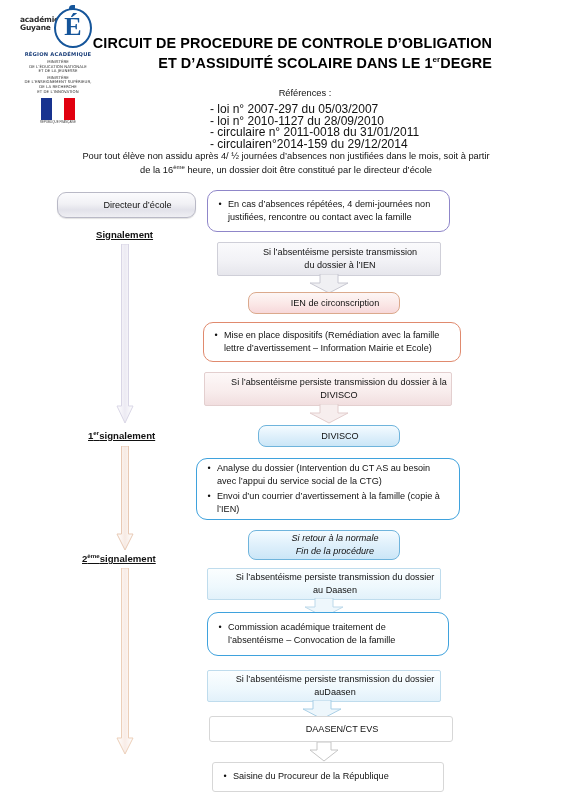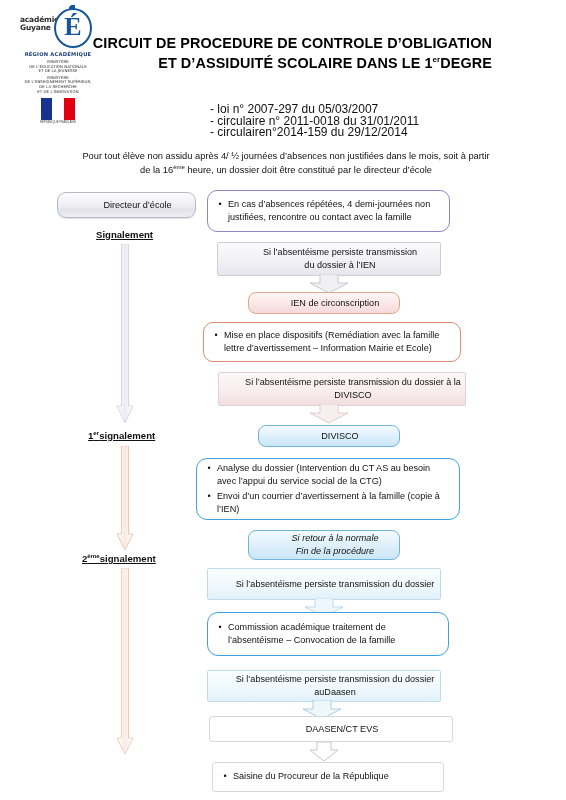--- a/index.html
+++ b/index.html
@@ -102,21 +102,21 @@
     background:linear-gradient(180deg,#fdf6f5 0%,#fbe9e8 50%,#f7d8da 100%);
     border:1px solid #dba98c;border-radius:8px;
   }
   
   .bx-orange{
     background:#ffffff;border:1.4px solid #e08a6e;border-radius:10px;
   }
   
   .bx-pinkflat{
     background:linear-gradient(180deg,#fdf8f8 0%,#f8ecec 60%,#f1dedf 100%);
-    border:1px solid #e3cfcf;border-radius:2px;margin-left:14px;
+    border:1px solid #e3cfcf;border-radius:2px;
   }
   
   .bx-blue-pill{
     background:linear-gradient(180deg,#f4fbff 0%,#dff0fb 50%,#cbe6f7 100%);
     border:1px solid #6fb4dc;border-radius:8px;
   }
   
   .bx-blue{
     background:#ffffff;border:1.5px solid #3fa2dd;border-radius:11px;
   }
@@ -186,22 +186,24 @@
         </div>
     </div>
     <div class="flag-cap">RÉPUBLIQUE FRANÇAISE</div>
   </div>
 
   <div class="title">
     <span>CIRCUIT DE PROCEDURE DE CONTROLE D’OBLIGATION</span><br>
     <span>ET D’ASSIDUITÉ   SCOLAIRE DANS LE 1</span><sup>er</sup><span>DEGRE</span>
   </div>
 
+  <div class="refs-title">Références :</div>
   <div class="refs">
     <div>- loi n° 2007-297 du 05/03/2007</div>
+    <div>- loi n° 2010-1127 du 28/09/2010</div>
     <div>- circulaire n° 2011-0018 du 31/01/2011</div>
     <div>- circulairen°2014-159 du 29/12/2014</div>
   </div>
 
   <div class="intro">
     <span>Pour tout élève non assidu après 4/ ½ journées d’absences non justifiées dans le mois, soit  à partir de la 16</span><sup>ème</sup><span> heure, un dossier doit être constitué  par le directeur d’école</span>
   </div>
 
   <div class="stage" style="left:96px;top:229px;">
     <span>Signalement</span>
@@ -320,20 +322,21 @@
   <div class="box bx-blue-pill" style="left:248px;top:530px;width:152px;height:30px;font-style:italic;">
     <div>
       <div>Si retour à la normale</div>
       <div>Fin de la procédure</div>
     </div>
   </div>
 
   <div class="box bx-blueflat" style="left:207px;top:568px;width:234px;height:32px;">
     <div>
       <div>Si l’absentéisme persiste transmission du dossier</div>
+      <div>au Daasen</div>
     </div>
   </div>
   <div class="fat-arrow" style="left:302px;top:598px;">
     <svg width="44" height="20" viewBox="0 0 44 20">
       <path d="M13 0 H31 V9 H41 L22 19 L3 9 H13 Z" fill="#eef7fc" stroke="#bcd9ea" stroke-width="1"></path>
     </svg>
   </div>
 
   <div class="box bx-blue left-text" style="left:207px;top:612px;width:242px;height:44px;padding:4px 8px 4px 4px;">
     <div class="bul bul-row">

